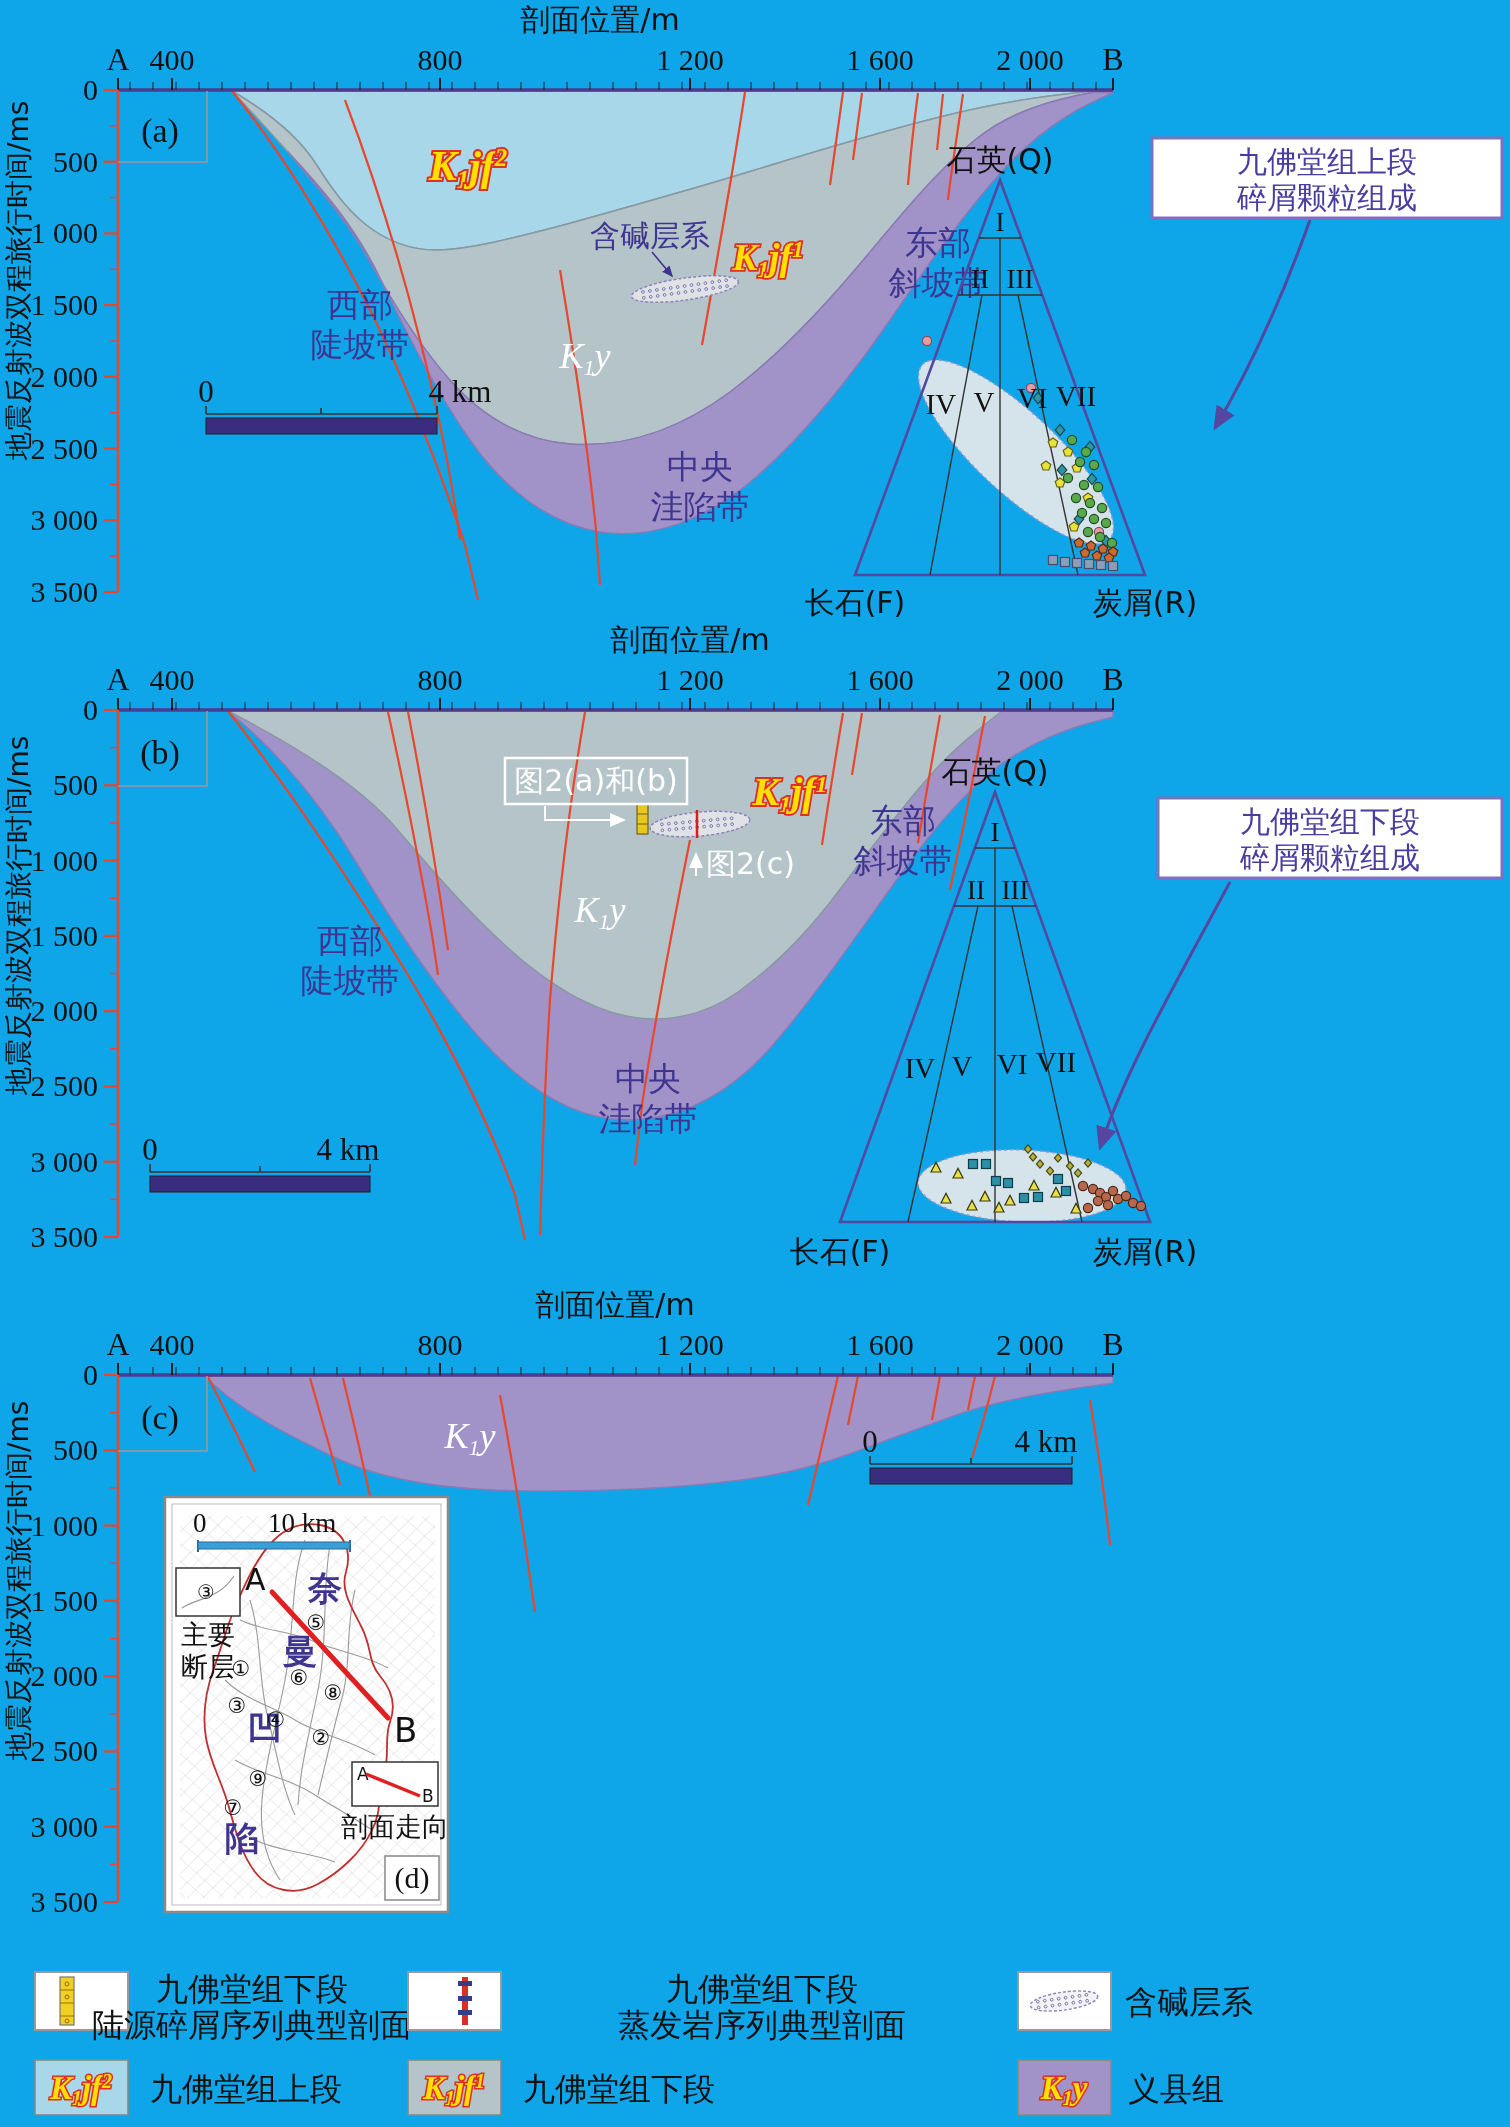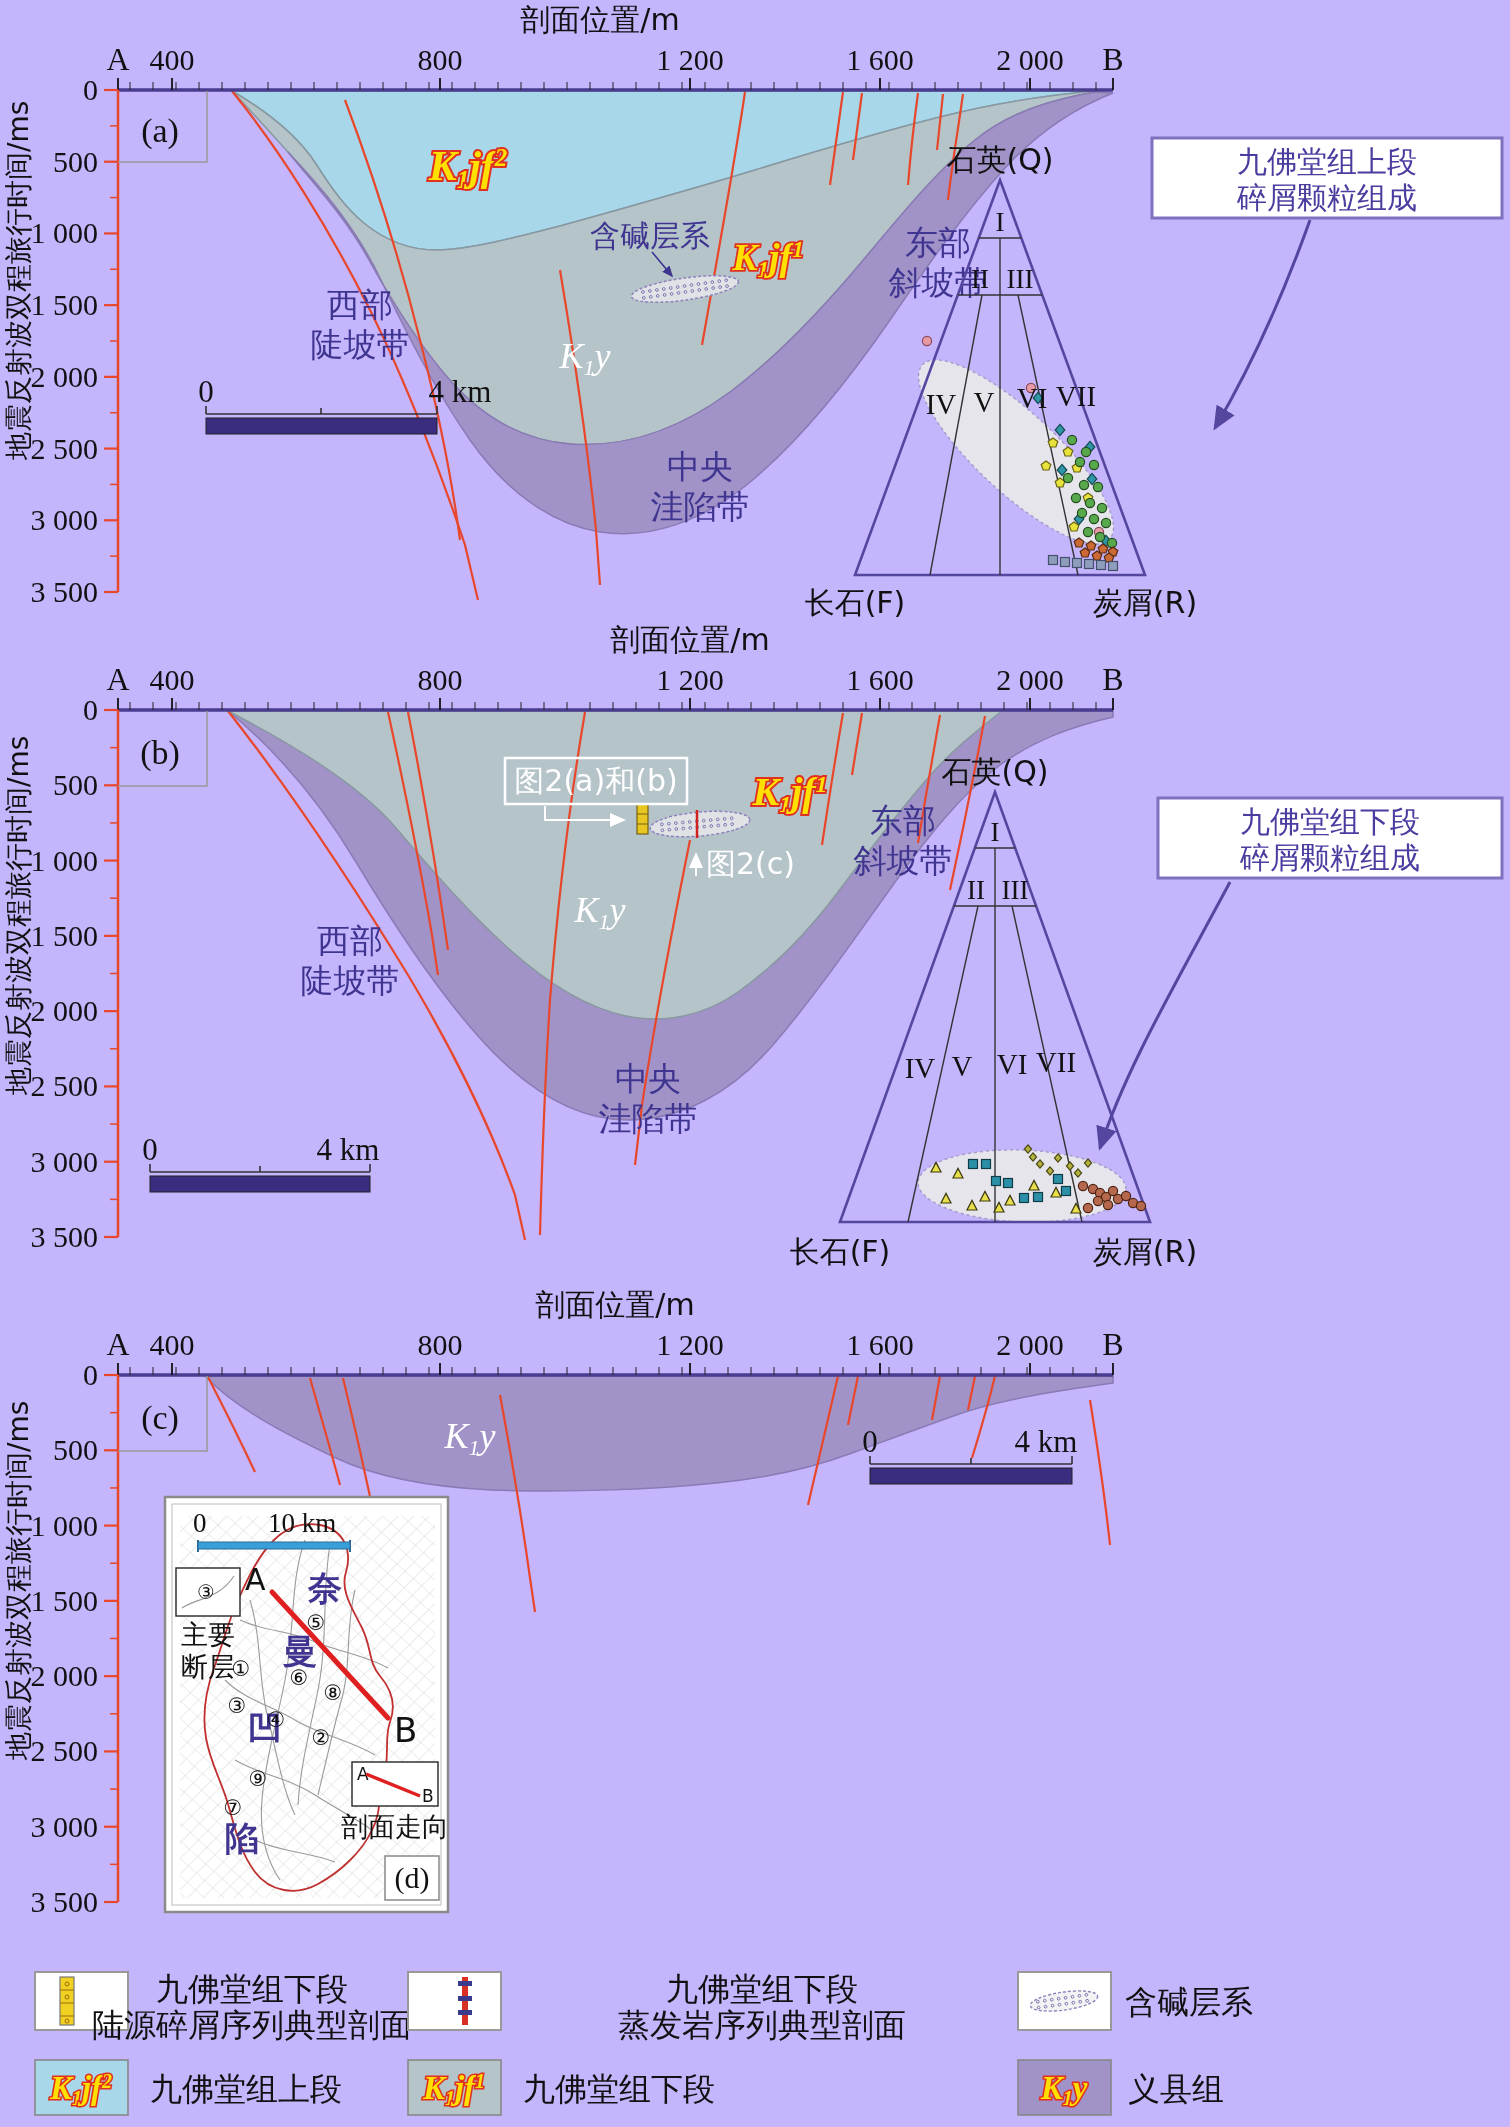--- a/index.html
+++ b/index.html
@@ -1,16 +1,16 @@
 <!DOCTYPE html>
 <html><head>
 <meta charset="utf-8">
 <style>
   html,body{margin:0;padding:0;background:#ffffff;}
-  .stage{position:relative;width:1510px;height:2127px;background:#c4b5fd;overflow:hidden;
+  .stage{position:relative;width:1510px;height:2127px;background:#0ea5e9;overflow:hidden;
          font-family:"DejaVu Sans",sans-serif;}
   svg{position:absolute;left:0;top:0;}
   text{user-select:none;}
   .num{font-family:"Liberation Serif",serif;fill:#111;}
   .roman{font-family:"Liberation Serif",serif;fill:#111;}
   .cn{font-family:"DejaVu Sans",sans-serif;fill:#3f3590;}
   .cnk{font-family:"DejaVu Sans",sans-serif;fill:#111;}
   .white{fill:#ffffff;}
   .note{font-family:"DejaVu Sans",sans-serif;fill:#4a3da0;}
   .klabel{font-family:"Liberation Serif",serif;font-weight:bold;font-style:italic;

